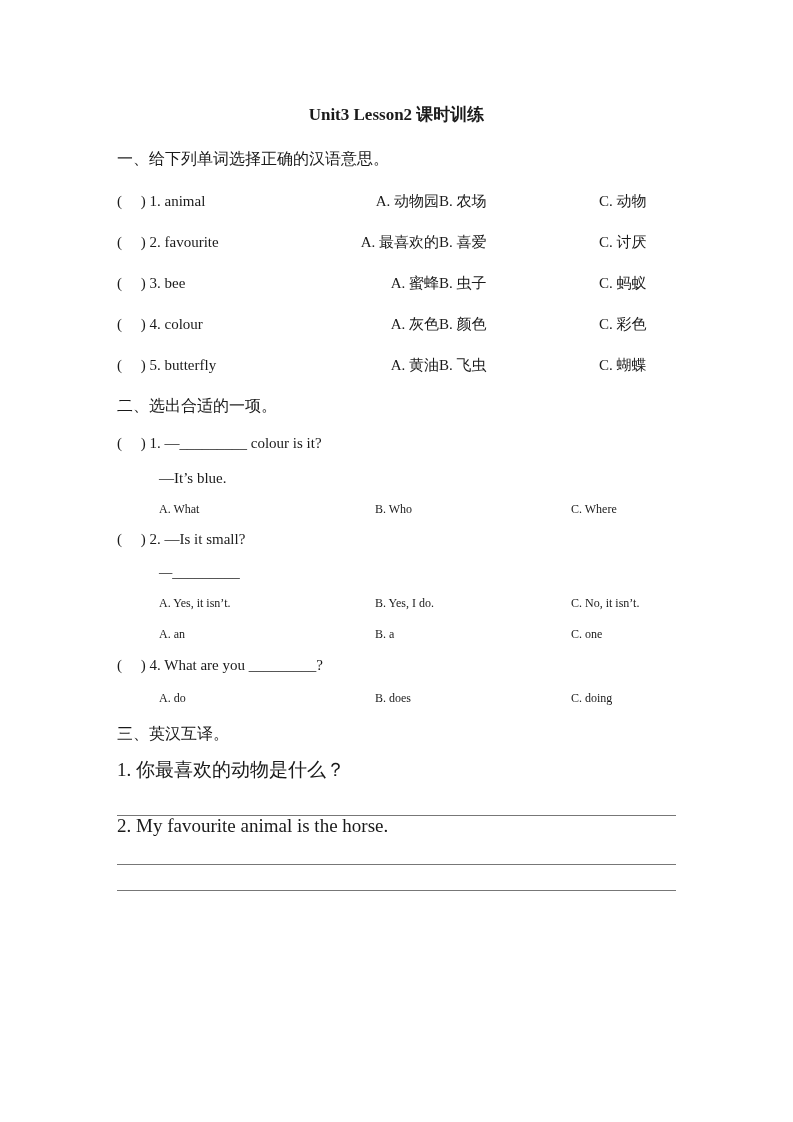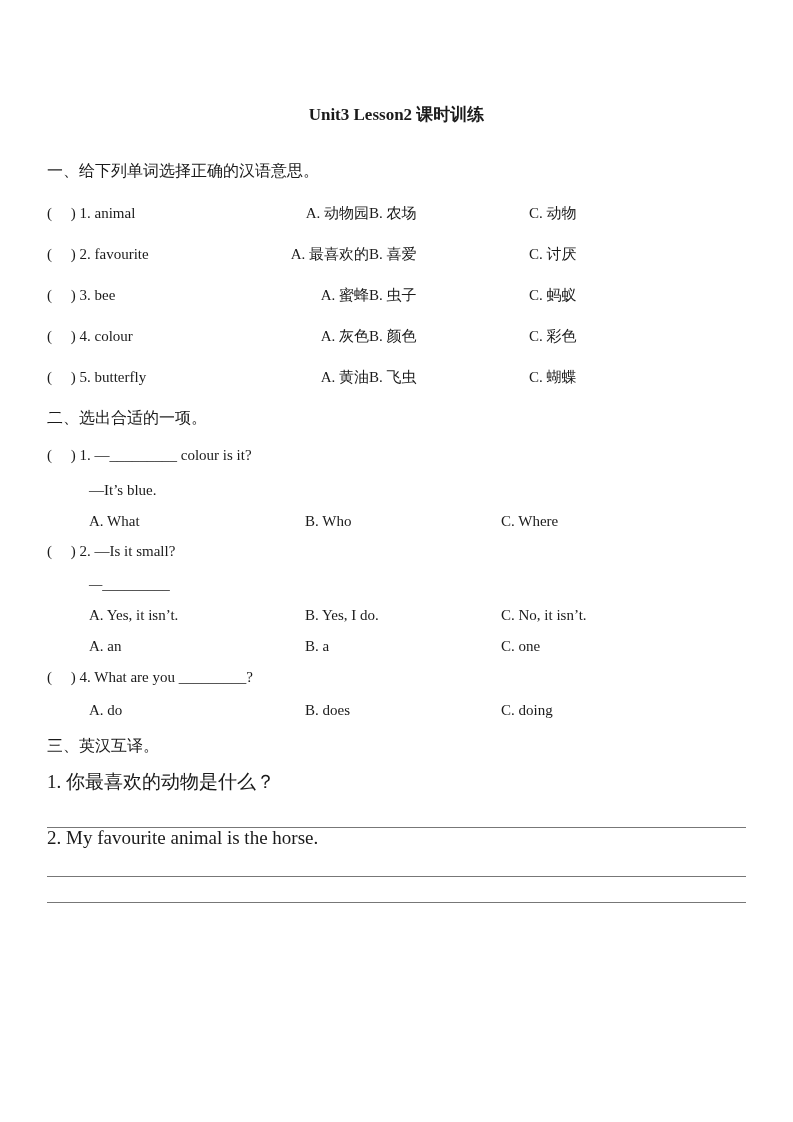--- a/index.html
+++ b/index.html
@@ -7,37 +7,37 @@
   .page {
     position: relative;
     width: 793px;
     height: 1122px;
     background: #ffffff;
     color: #1a1a1a;
     font-family: "Liberation Serif", "DejaVu Serif", serif;
     overflow: hidden;
     margin: 0 auto;
   }
-  .content { padding: 0 47px; }
+  .content { padding: 0 117px; }
 
   .title {
     padding-top: 105px;
     text-align: center;
     font-size: 17px;
     font-weight: bold;
     line-height: 20px;
     white-space: pre;
   }
 
   .sec-heading {
     font-size: 16px;
     line-height: 20px;
     white-space: pre;
   }
-  #s1-heading { margin-top: 36px; font-family: Liberation Serif, serif; }
+  #s1-heading { margin-top: 24px; font-family: Liberation Serif, serif; }
 
   .s1-table { margin-top: 22px; }
   .s1-row {
     display: flex;
     font-size: 15px;
     line-height: 20px;
     margin-bottom: 21px;
     white-space: pre;
   }
   .s1-q { width: 172px; }
@@ -47,21 +47,21 @@
 
   .s2-line {
     font-size: 15px;
     line-height: 20px;
     white-space: pre;
   }
   .indent { padding-left: 42px; }
   .opts {
     display: flex;
     padding-left: 42px;
-    font-size: 15px;
+    font-size: 12px;
     line-height: 20px;
     white-space: pre;
   }
   .opt-a { width: 216px; }
   .opt-b { width: 196px; }
   .opt-c { flex: 1; }
 
   #s2q1-l1 { margin-top: 17px; }
   #s2q1-l2 { margin-top: 15px; }
   #s2q1-opts { margin-top: 11px; }

